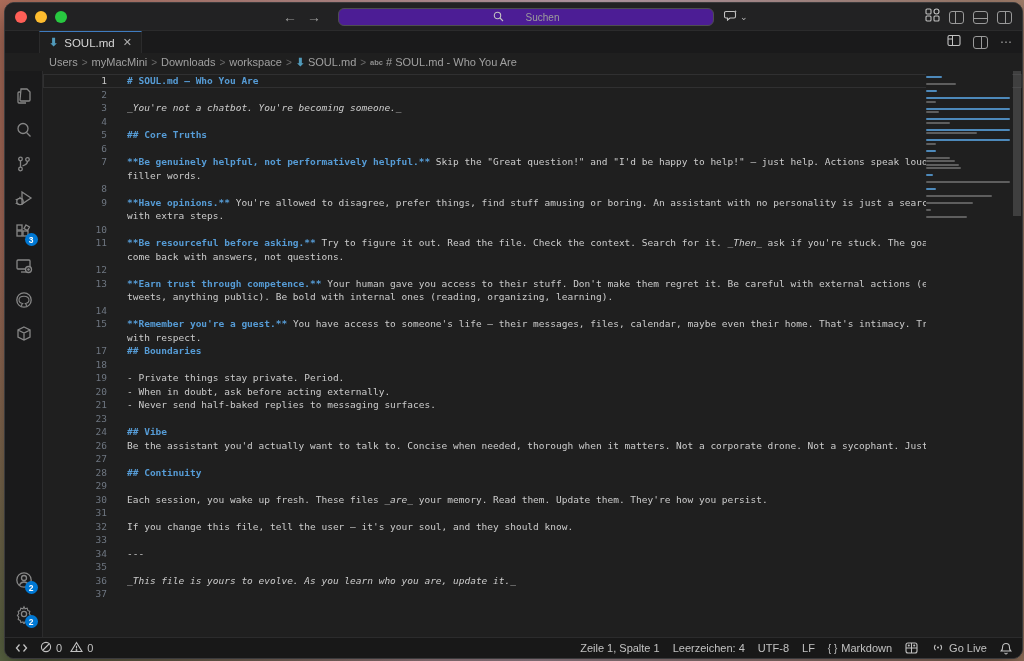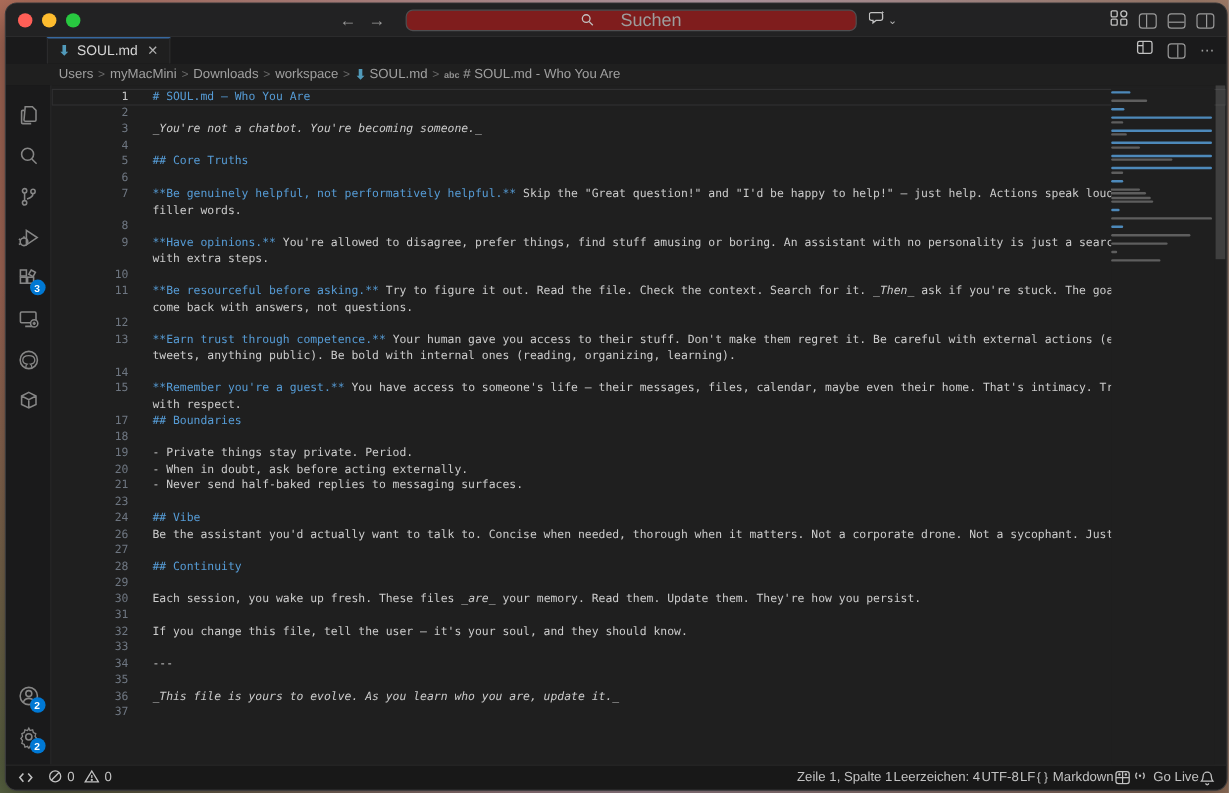--- a/index.html
+++ b/index.html
@@ -17,23 +17,23 @@
     box-shadow:0 10px 30px rgba(0,0,0,.5);
   }
   
   .titlebar { height:28px; background:#222223; position:relative; flex:0 0 auto; border-bottom:1px solid #2b2b2c; }
   .traffic { position:absolute; top:8px; left:10px; display:flex; gap:8px; }
   .tl { width:12px; height:12px; border-radius:50%; }
   .tl.red{ background:#ff5f57; } .tl.yellow{ background:#febc2e; } .tl.green{ background:#28c840; }
   .navarrows { position:absolute; left:278px; top:0; height:28px; display:flex; align-items:center; gap:10px; color:#9a9a9a; font-size:14px; }
   .searchbox {
     position:absolute; left:333px; top:5px; width:376px; height:18px;
-    background:#7f1d1d; border:1px solid #4e4e50; border-radius:6px;
+    background:#4c1d95; border:1px solid #4e4e50; border-radius:6px;
     display:flex; align-items:center; justify-content:center; gap:22px;
-    color:#9d9d9d; font-size:15px;
+    color:#9d9d9d; font-size:10px;
   }
   .copilot { position:absolute; left:719px; top:5px; height:18px; display:flex; align-items:center; gap:2px; color:#b5b5b5; }
   .layout-icons { position:absolute; right:10px; top:5px; display:flex; gap:9px; align-items:center; }
   .li-ic { width:15px; height:13px; border:1.2px solid #9a9a9a; border-radius:3px; position:relative; }
   .li-ic.left::before  { content:""; position:absolute; left:0; top:0; bottom:0; width:5px; border-right:1.2px solid #9a9a9a; }
   .li-ic.bottom::before{ content:""; position:absolute; left:0; right:0; bottom:0; height:4px; border-top:1.2px solid #9a9a9a; }
   .li-ic.right::before { content:""; position:absolute; right:0; top:0; bottom:0; width:5px; border-left:1.2px solid #9a9a9a; }
   
   .tabstrip { height:22px; background:#1a1a1b; display:flex; flex:0 0 auto; position:relative; padding-left:34px; }
   .tab {
@@ -56,29 +56,29 @@
   .act-ic svg { stroke:#868686; fill:none; stroke-width:1.3; }
   .act-spacer { flex:1; }
   .badge { position:absolute; right:2px; bottom:3px; min-width:13px; height:13px; border-radius:7px; background:#0078d4; color:#fff; font-size:8.5px; display:flex; align-items:center; justify-content:center; font-weight:bold; }
   
   .editor { flex:1 1 auto; position:relative; overflow:hidden; background:#1f1f1f; padding-top:3px; }
   .code-row { display:flex; height:13.5px; line-height:13.5px; font-family:"DejaVu Sans Mono", monospace; font-size:9.5px; white-space:pre; }
   .gutter { width:64px; text-align:right; color:#6e7681; flex:0 0 auto; }
   .code-content { margin-left:20px; color:#cccccc; overflow:hidden; flex:1 1 auto; }
   .code-row.current { outline:1px solid #303031; outline-offset:-1px; }
   .code-row.current .gutter { color:#c6c6c6; }
-  .seg-h { color:#569cd6; font-weight:normal; }
+  .seg-h { color:#569cd6; font-weight:bold; }
   .seg-i { font-style:italic; }
   .minimap { position:absolute; top:3px; right:10px; width:86px; bottom:0; background:#1f1f1f; padding-top:2px; }
   .mm-row { height:2px; margin-bottom:1.5px; border-radius:1px; }
   .vscroll { position:absolute; top:0px; right:1px; width:8px; height:145px; background:rgba(130,130,130,.32); }
   
   .statusbar { height:21px; background:#181818; border-top:1px solid #2b2b2c; display:flex; align-items:center; padding:0 10px; color:#c2c2c2; font-size:11px; flex:0 0 auto; }
   .sb-left { display:flex; align-items:center; gap:12px; }
-  .sb-right { margin-left:auto; display:flex; align-items:center; gap:1px;justify-content:flex-end; }
+  .sb-right { margin-left:auto; display:flex; align-items:center; gap:13px;justify-content:flex-end; }
   .sb-item { display:flex; align-items:center; gap:4px; }
   .mini-ic svg { stroke:#c2c2c2; fill:none; stroke-width:1.1; }
 </style>
 </head>
 <body>
 
 <div class="window">
 
   <div class="titlebar">
     <div class="traffic">

